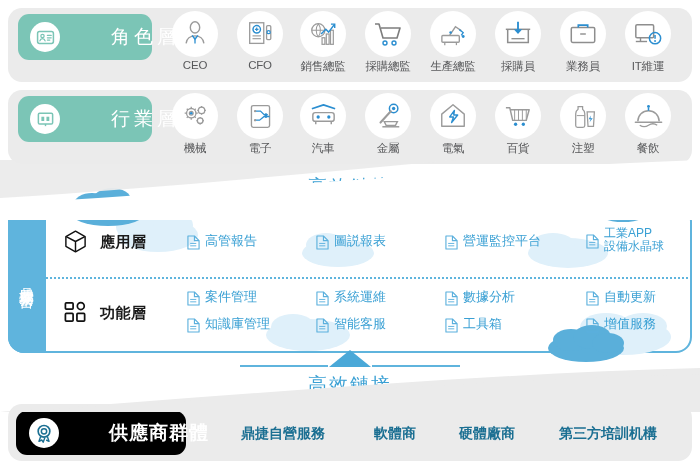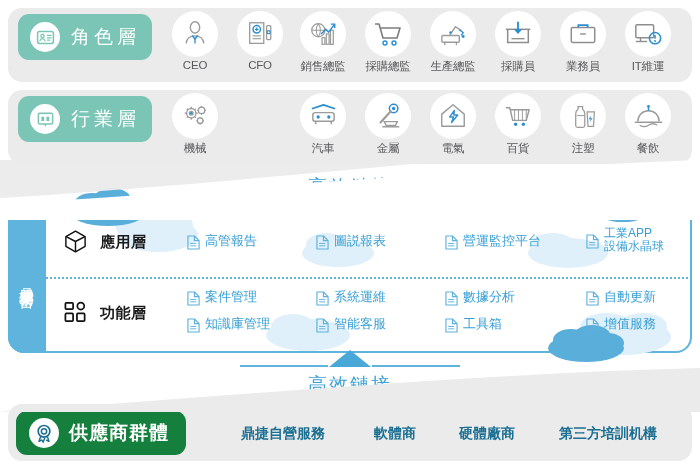--- a/index.html
+++ b/index.html
@@ -17,37 +17,38 @@
     background:#ebebeb;
     border-radius:14px;
   }
 
   
   .pill{
     position:absolute;
     display:flex;align-items:center;
     border-radius:11px;
     box-sizing:border-box;
+    gap:40px;
   }
   .pill .pill-ico{
     width:30px;height:30px;border-radius:50%;
     background:#ffffff;
     display:flex;align-items:center;justify-content:center;
     flex:0 0 auto;
   }
   .pill .pill-txt{
     color:#ffffff;
     font-size:19px;
     letter-spacing:4px;
     margin-left:11px;
     white-space:nowrap;
     font-weight:400;
   }
   .pill.teal{background:#7bc5b6;}
-  .pill.blue{background:#15803d;}
+  .pill.blue{background:#000000;}
   .pill.blue .pill-txt{font-weight:bold;letter-spacing:1px;}
 
   
   .citem{position:absolute;width:60px;text-align:center;}
   .citem .circ{
     width:46px;height:46px;border-radius:50%;
     background:#ffffff;margin:0 auto;
     display:flex;align-items:center;justify-content:center;
   }
   .citem .clab{
@@ -289,20 +290,33 @@
           <path d="M23 5.4v1.5M23 13.1v1.5M18.4 10h1.5M26.1 10h1.5"></path>
           <circle cx="21.5" cy="21" r="3"></circle>
           <path d="M21.5 17v1.3M21.5 23.7V25M17.5 21h1.3M24.2 21h1.3"></path>
         </g>
         <circle cx="12" cy="13" r="1.4" fill="#2b8ed0"></circle>
       </svg>
     </span>
     <div class="clab">機械</div>
   </div>
 
+  <div class="citem" style="left:230px;top:93px;">
+    <span class="circ">
+      <svg width="29" height="29" viewBox="0 0 32 32">
+        <rect x="6" y="4" width="20" height="24" rx="2" fill="none" stroke="#9b9b9b" stroke-width="1.5"></rect>
+        <path d="M10 10h6l4 4h4M10 20h5l5-4h6" fill="none" stroke="#2b8ed0" stroke-width="1.4"></path>
+        <circle cx="22" cy="14" r="1.6" fill="#2b8ed0"></circle>
+        <circle cx="22" cy="16" r="1.6" fill="#2b8ed0"></circle>
+        <circle cx="10" cy="10" r="1.3" fill="#9b9b9b"></circle>
+        <circle cx="10" cy="20" r="1.3" fill="#9b9b9b"></circle>
+      </svg>
+    </span>
+    <div class="clab">電子</div>
+  </div>
 
   <div class="citem" style="left:293px;top:93px;">
     <span class="circ">
       <svg width="31" height="31" viewBox="0 0 32 32">
         <path d="M4 8l12-4 12 4" fill="none" stroke="#2b8ed0" stroke-width="1.8" stroke-linejoin="round"></path>
         <rect x="5" y="12" width="22" height="9" rx="2.5" fill="none" stroke="#9b9b9b" stroke-width="1.5"></rect>
         <circle cx="10.5" cy="16.5" r="1.7" fill="#2b8ed0"></circle>
         <circle cx="21.5" cy="16.5" r="1.7" fill="#2b8ed0"></circle>
         <line x1="8" y1="21" x2="8" y2="24" stroke="#9b9b9b" stroke-width="1.5"></line>
         <line x1="24" y1="21" x2="24" y2="24" stroke="#9b9b9b" stroke-width="1.5"></line>

